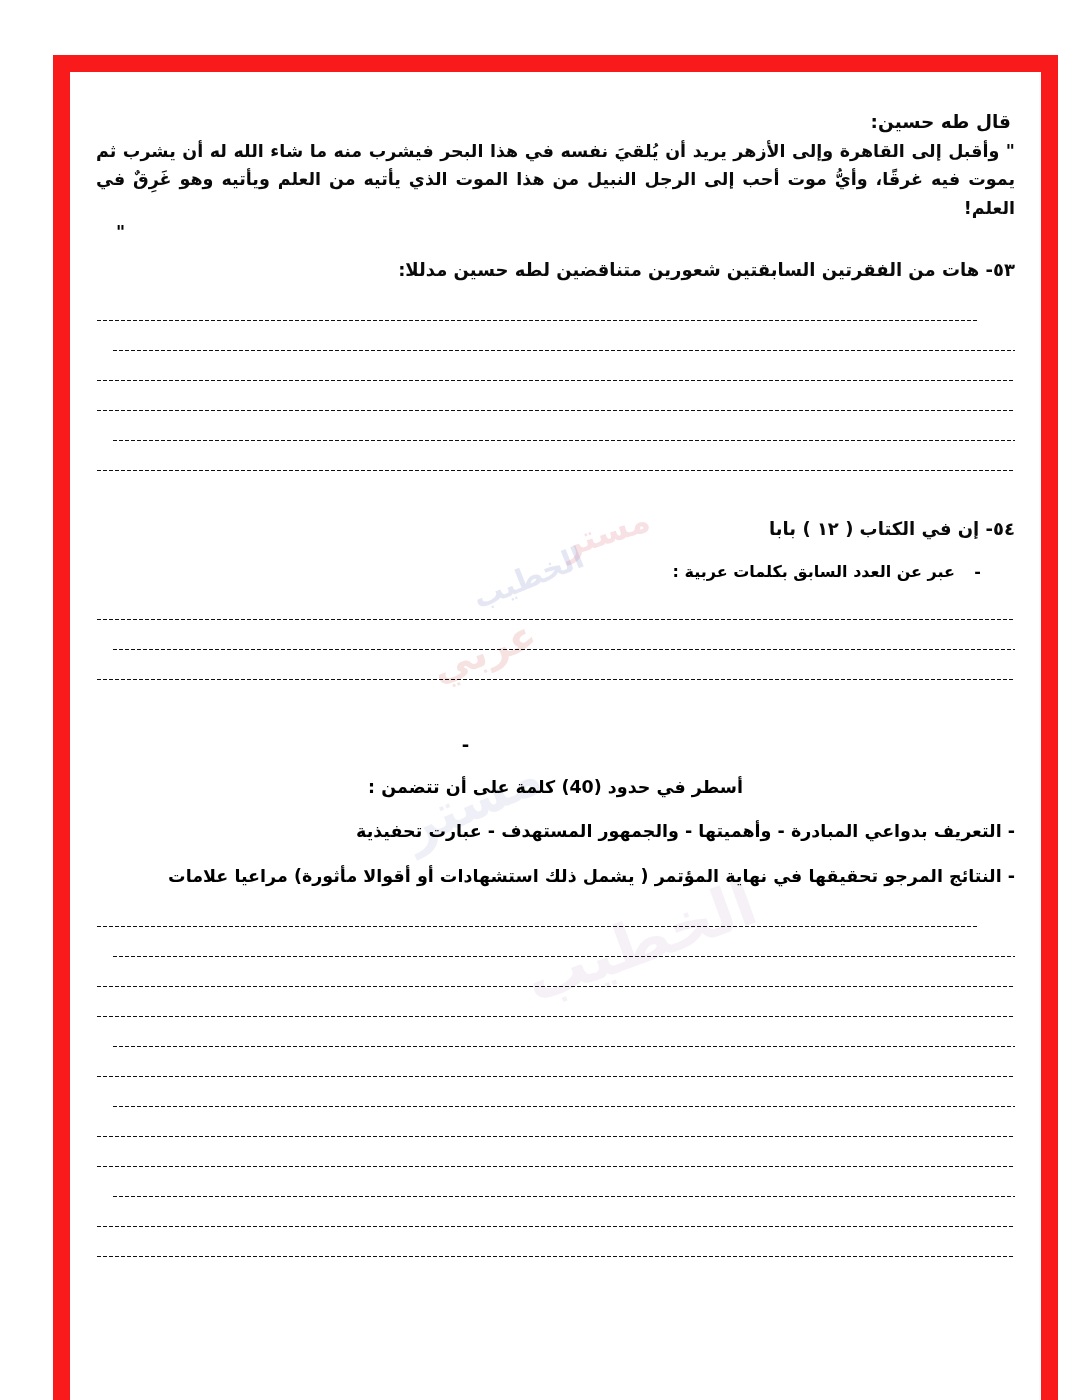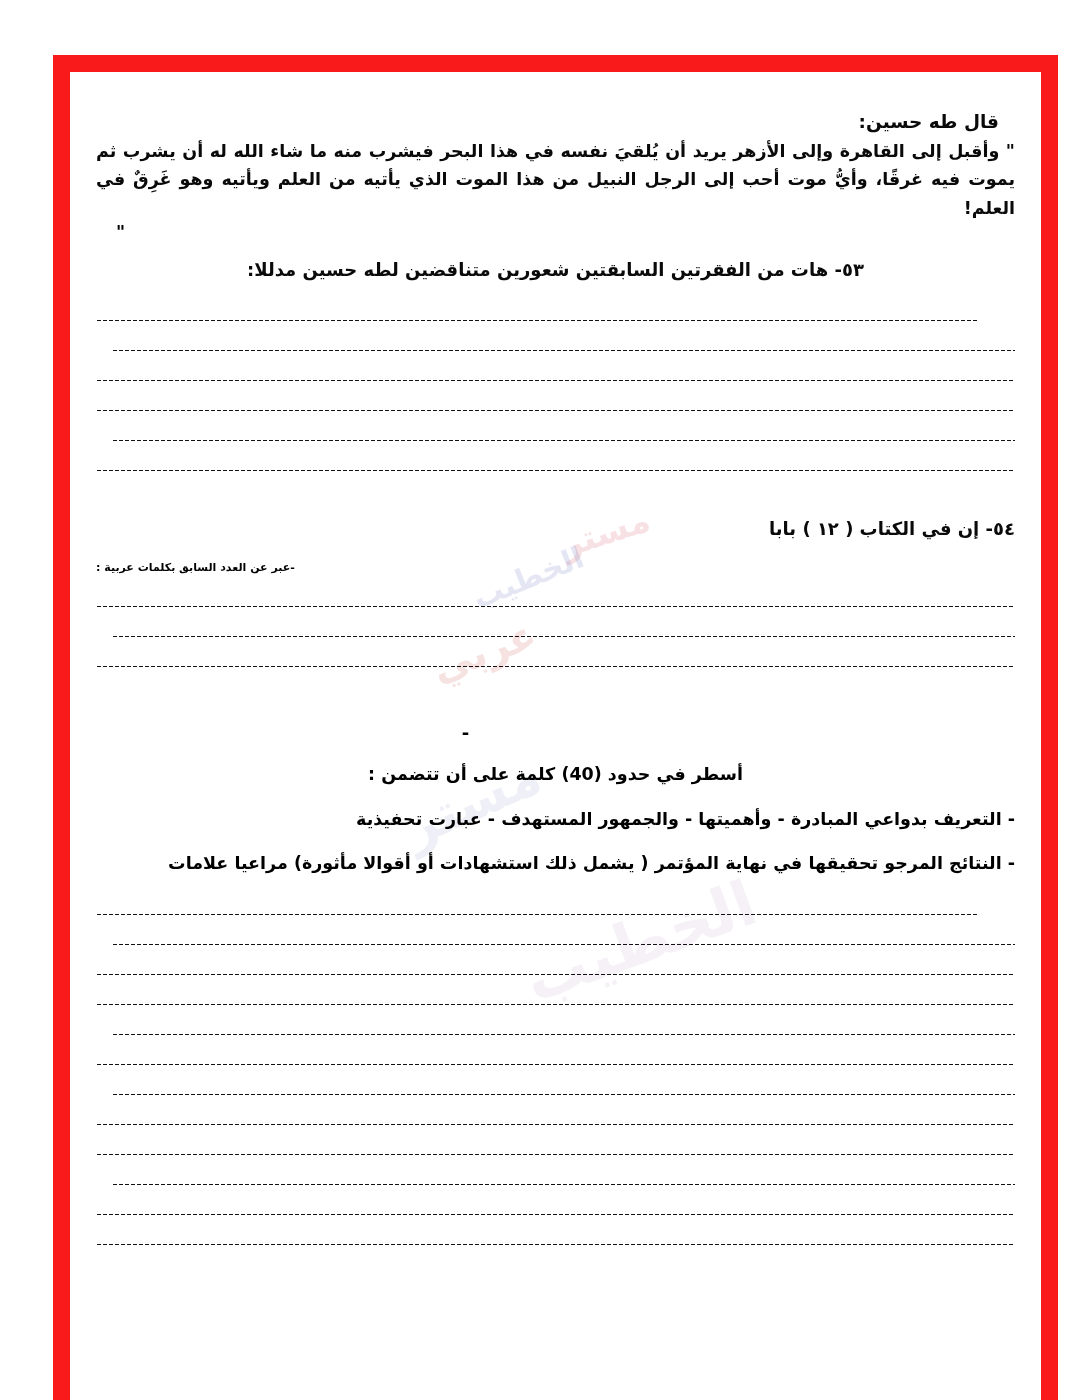--- a/index.html
+++ b/index.html
@@ -88,21 +88,21 @@
     box-sizing: border-box;
     z-index: 3;
   }
 
   .lead {
     font-size: 18.5px;
     font-weight: bold;
     color: #0a0a0a;
     text-align: right;
     line-height: 1.35;
-    margin: 0 16px 2px 0;
+    margin: 0 4px 2px 0;
   }
 
   .passage {
     font-size: 17.5px;
     font-weight: bold;
     color: #0a0a0a;
     text-align: justify;
     text-align-last: right;
     line-height: 1.62;
     margin: 0;
@@ -120,27 +120,27 @@
 
   .question {
     font-size: 18px;
     font-weight: bold;
     color: #0a0a0a;
     text-align: right;
     line-height: 1.5;
     direction: rtl;
   }
 
-  .q53 { margin-top: 14px; text-align: center; }
+  .q53 { margin-top: 14px; }
   .q54 { margin-top: 8px; }
 
   .sub-item {
-    font-size: 11px;
-    font-weight: bold;
-    text-align: left;
+    font-size: 16px;
+    font-weight: bold;
+    text-align: right;
     direction: rtl;
     padding-right: 34px;
     line-height: 1.5;
   }
   .sub-item .dash { display: inline-block; width: 26px; }
 
   .q55-block {
     font-size: 17.5px;
     font-weight: bold;
     direction: rtl;

